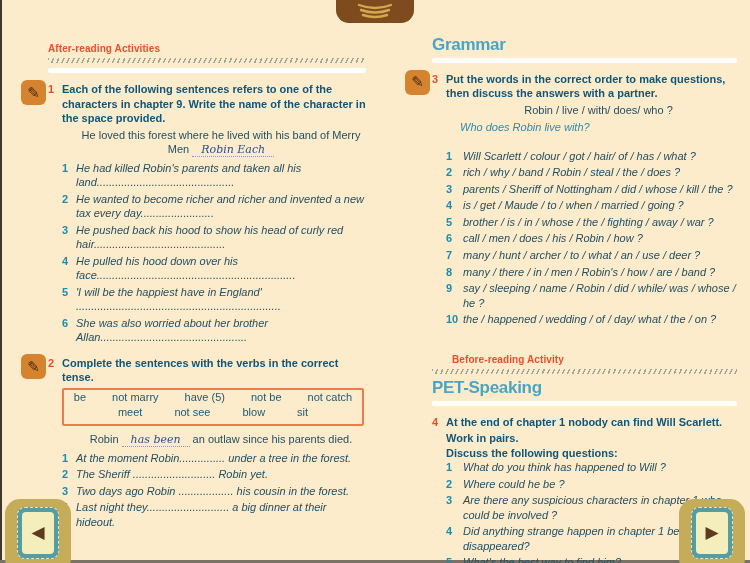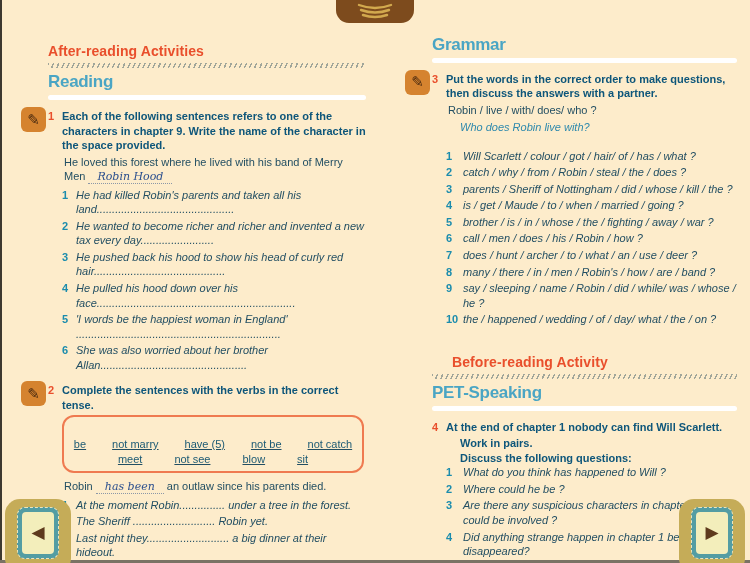--- a/index.html
+++ b/index.html
@@ -21,47 +21,47 @@
   .nav.left { left:5px; } .nav.right { right:5px; }
   .nav-teal { position:absolute; left:12px; right:12px; top:8px; bottom:14px;
     background:#539da3; border-radius:8px; border:1px dashed #ece5bd; padding:4px; }
   .nav-core { width:100%; height:100%; background:#f3eebb; border-radius:4px;
     display:flex; align-items:center; justify-content:center; color:#5e3a1c; font-size:17px; }
 
   .col { position:absolute; }
   .col-left  { left:48px;  top:42px; width:318px; }
   .col-right { left:432px; top:36px; width:305px; }
 
-  .act-header { color:#e94f2c; font-weight:bold; font-size:14px; letter-spacing:.1px; margin-bottom:3px; }
+  .act-header { color:#e94f2c; font-weight:bold; font-size:10px; letter-spacing:.1px; margin-bottom:3px; }
   .zigzag { height:5px; margin-bottom:5px;
     background:repeating-linear-gradient(115deg, rgba(84,108,114,.55) 0 1.4px, transparent 1.4px 4.6px); }
   .sec-title { color:#4aa5c4; font-weight:bold; font-size:17px; letter-spacing:-.3px; line-height:1.05; }
   .white-bar { height:5px; background:#ffffff; border-radius:3px; margin:4px 0 9px; }
 
   .exercise { position:relative; margin-bottom:11px; }
   .pencil { position:absolute; left:-27px; top:-2px; width:25px; height:25px; border-radius:6px;
     background:#d5832f; display:flex; align-items:center; justify-content:center;
     color:#4a2a10; font-size:15px; cursor:pointer; }
   .ex-head { display:flex; margin-bottom:2px; }
   .ex-num { flex:none; width:14px; color:#e94f2c; font-weight:bold; }
   .ex-instr { flex:1; font-weight:bold; color:#0e567a; }
-  .ex-sub { margin-left:28px; font-weight:bold; color:#0e567a; }
-
-  .example { margin:1px 0 3px 16px; }
+  .ex-sub { margin-left:14px; font-weight:bold; color:#0e567a; }
+
+  .example { margin:1px 0 3px 28px;text-align:center; }
   .answer { font-family:"DejaVu Serif", serif; font-style:italic; color:#2b4f8e;
     border-bottom:1px dotted #8b97a8; padding:0 9px; }
   .ex3-italic { margin-left:28px; color:#2e89ad; font-style:italic; margin-bottom:14px; }
 
   .items { margin-left:14px; }
   .item { display:flex; margin-bottom:2px; }
   .inum { flex:none; width:14px; color:#1b8cad; font-weight:bold; }
   .col-right .inum { width:17px; }
   .itext { flex:1;font-style:italic; }
 
-  .verb-box { border:2px solid #ef7a50; border-radius:12px; margin:3px 2px 6px 14px; padding:20px 6px 5px;text-decoration:underline; }
+  .verb-box { border:2px solid #ef7a50; border-radius:2px; margin:3px 2px 6px 14px; padding:0 6px 5px; }
   .verb-row { display:flex; justify-content:center; column-gap:26px; color:#1c5a74; }
   .verb-row.r2 { column-gap:32px;align-items:center; }
   .mt-gap { margin-top:26px;padding-left:20px; }
 </style>
 </head>
 <body>
 
 <div class="stage">
   <div class="edge-left"></div>
   <div class="edge-bottom"></div>
@@ -70,32 +70,31 @@
     <svg width="42" height="17" viewBox="0 0 42 17">
       <path d="M5 2 Q21 8 37 2" stroke="#d2a94e" stroke-width="2.4" fill="none" stroke-linecap="round"></path>
       <path d="M7 7 Q21 12 35 7" stroke="#d2a94e" stroke-width="2.4" fill="none" stroke-linecap="round"></path>
       <path d="M9 12 Q21 16 33 12" stroke="#d2a94e" stroke-width="2.4" fill="none" stroke-linecap="round"></path>
     </svg>
   </div>
 
   <div class="col col-left">
     <div class="act-header">After-reading Activities</div>
     <div class="zigzag"></div>
-    <div class="sec-title">Reading</div>
     <div class="white-bar"></div>
 
     <div class="exercise">
       <div class="pencil">✎</div>
       <div class="ex-head">
         <span class="ex-num">1</span>
         <span class="ex-instr">Each of the following sentences refers to one of the characters in chapter 9. Write the name of the character in the space provided.</span>
       </div>
       <div class="example">
         <span>He loved this forest where he lived with his band of Merry Men</span>
-        <span class="answer">Robin Hood</span>
+        <span class="answer">Robin Each</span>
       </div>
       <div class="items">
 
           <div class="item">
             <span class="inum">1</span>
             <span class="itext">He had killed Robin's parents and taken all his land.............................................</span>
           </div>
 
           <div class="item">
             <span class="inum">2</span>
@@ -107,21 +106,21 @@
             <span class="itext">He pushed back his hood to show his head of curly red hair...........................................</span>
           </div>
 
           <div class="item">
             <span class="inum">4</span>
             <span class="itext">He pulled his hood down over his face.................................................................</span>
           </div>
 
           <div class="item">
             <span class="inum">5</span>
-            <span class="itext">'I words be the happiest woman in England' ...................................................................</span>
+            <span class="itext">'I will be the happiest have in England' ...................................................................</span>
           </div>
 
           <div class="item">
             <span class="inum">6</span>
             <span class="itext">She was also worried about her brother Allan................................................</span>
           </div>
         </div>
     </div>
 
     <div class="exercise">
@@ -158,27 +157,27 @@
             <span class="inum">1</span>
             <span class="itext">At the moment Robin............... under a tree in the forest.</span>
           </div>
 
           <div class="item">
             <span class="inum">2</span>
             <span class="itext">The Sheriff ........................... Robin yet.</span>
           </div>
 
           <div class="item">
+            <span class="inum">3</span>
+            <span class="itext">Two days ago Robin ..................  his cousin in the forest.</span>
+          </div>
+
+          <div class="item">
             <span class="inum">4</span>
             <span class="itext">Last night they........................... a big dinner at their hideout.</span>
-          </div>
-
-          <div class="item">
-            <span class="inum">3</span>
-            <span class="itext">Two days ago Robin ..................  his cousin in the forest.</span>
           </div>
 
         </div>
     </div>
 
   </div>
 
   <div class="col col-right">
     <div class="sec-title">Grammar</div>
     <div class="white-bar"></div>
@@ -193,21 +192,21 @@
       <div class="ex3-italic">Who does Robin live with?</div>
       <div class="items">
 
           <div class="item">
             <span class="inum">1</span>
             <span class="itext">Will Scarlett / colour / got / hair/ of / has / what ?</span>
           </div>
 
           <div class="item">
             <span class="inum">2</span>
-            <span class="itext">catch / why / from / Robin / steal / the / does ?</span>
+            <span class="itext">rich / why / band / Robin / steal / the / does ?</span>
           </div>
 
           <div class="item">
             <span class="inum">3</span>
             <span class="itext">parents / Sheriff of Nottingham / did / whose / kill / the ?</span>
           </div>
 
           <div class="item">
             <span class="inum">4</span>
             <span class="itext">is / get / Maude / to / when / married / going ?</span>
@@ -218,21 +217,21 @@
             <span class="itext">brother / is / in /  whose / the / fighting / away / war ?</span>
           </div>
 
           <div class="item">
             <span class="inum">6</span>
             <span class="itext">call / men / does / his / Robin / how ?</span>
           </div>
 
           <div class="item">
             <span class="inum">7</span>
-            <span class="itext">does / hunt / archer / to / what / an / use / deer ?</span>
+            <span class="itext">many / hunt / archer / to / what / an / use / deer ?</span>
           </div>
 
           <div class="item">
             <span class="inum">8</span>
             <span class="itext">many / there / in /  men / Robin's / how / are / band ?</span>
           </div>
 
           <div class="item">
             <span class="inum">9</span>
             <span class="itext">say / sleeping / name / Robin / did / while/ was / whose / he ?</span>

